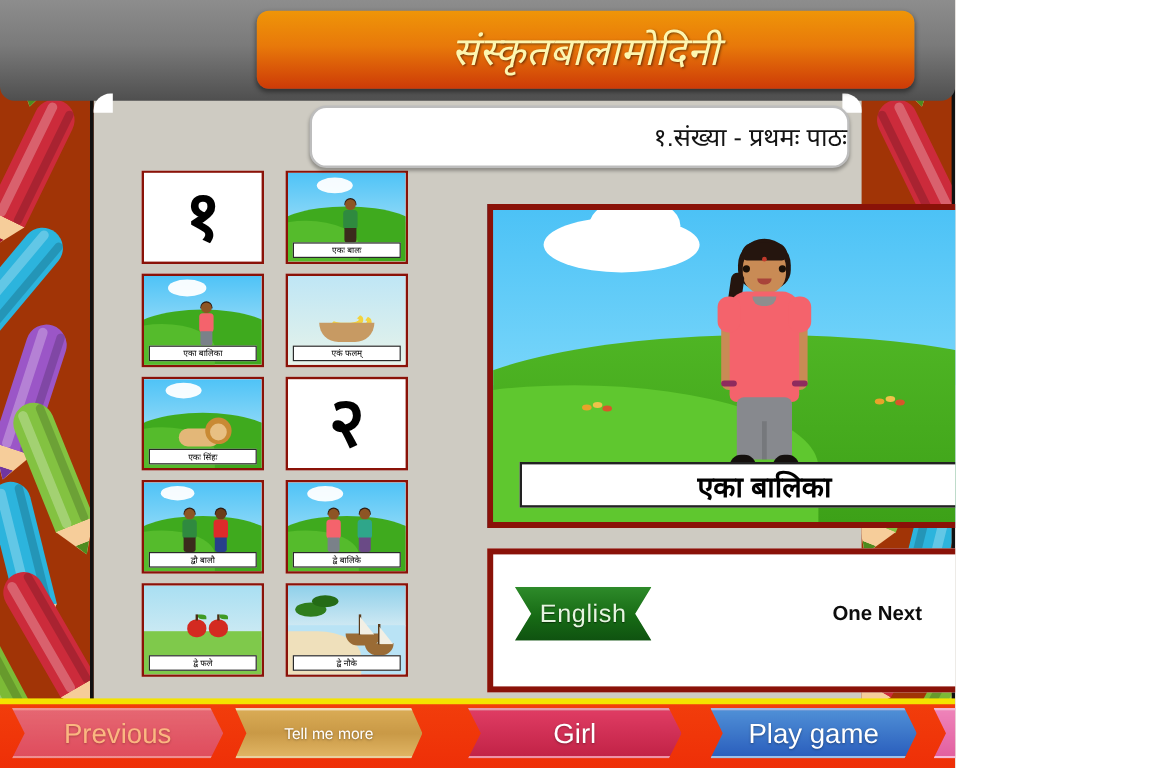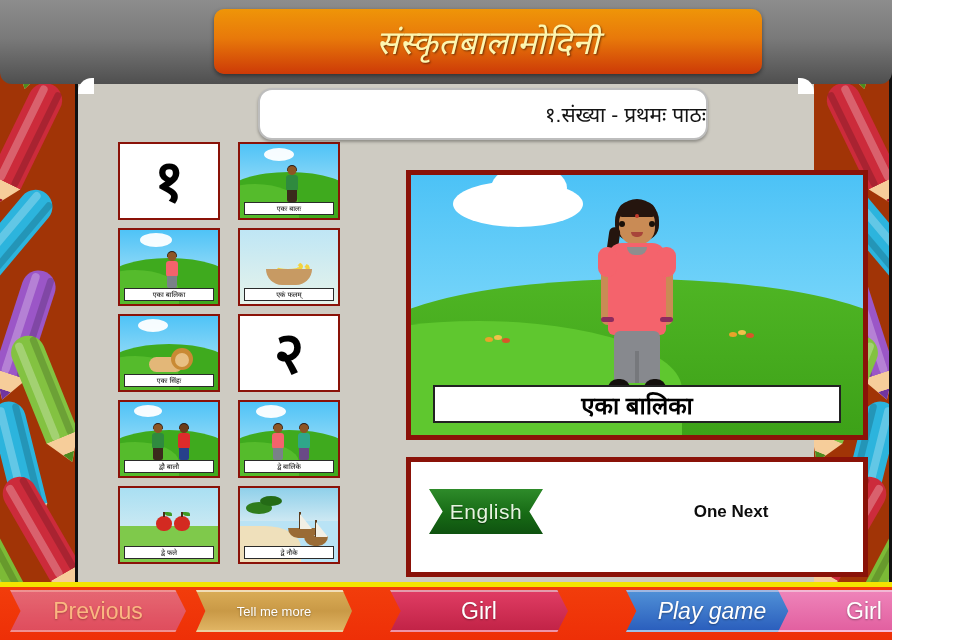--- a/index.html
+++ b/index.html
@@ -3,21 +3,21 @@
 <meta charset="utf-8">
 <style>
   * { box-sizing: border-box; margin: 0; padding: 0; }
   html, body {
     width: 960px; height: 640px;
     overflow: hidden;
     font-family: "Liberation Sans", sans-serif;
   }
   #app {
     position: relative;
-    width: 892px; height: 640px;
+    width: 796px; height: 640px;
     background: #cecbc2;
     overflow: hidden;
   }
 
   
   .pencil-strip {
     position: absolute;
     top: 0; bottom: 0;
     width: 78px;
     background: #a13406;
@@ -300,23 +300,22 @@
   .navbtn.tellmemore {
     left: 196px; width: 156px;
     background: linear-gradient(to bottom, #d9ab55 0%, #c99946 50%, #e0b463 100%);
     font-size: 13px;
   }
   .navbtn.topic {
     left: 390px; width: 178px;
     background: linear-gradient(to bottom, #df3c63 0%, #c22347 100%);
   }
   .navbtn.playgame {
-    left: 626px; width: 172px;
+    left: 592px; width: 172px;
     background: linear-gradient(to bottom, #4f8fd6 0%, #2b5fbd 100%);
-    font-style: italic;
   }
   .navbtn.next {
     left: 778px; width: 172px;
     background: linear-gradient(to bottom, #ee83b9 0%, #e260a0 100%);
   }
 </style>
 </head>
 <body>
 
 <div id="app">

